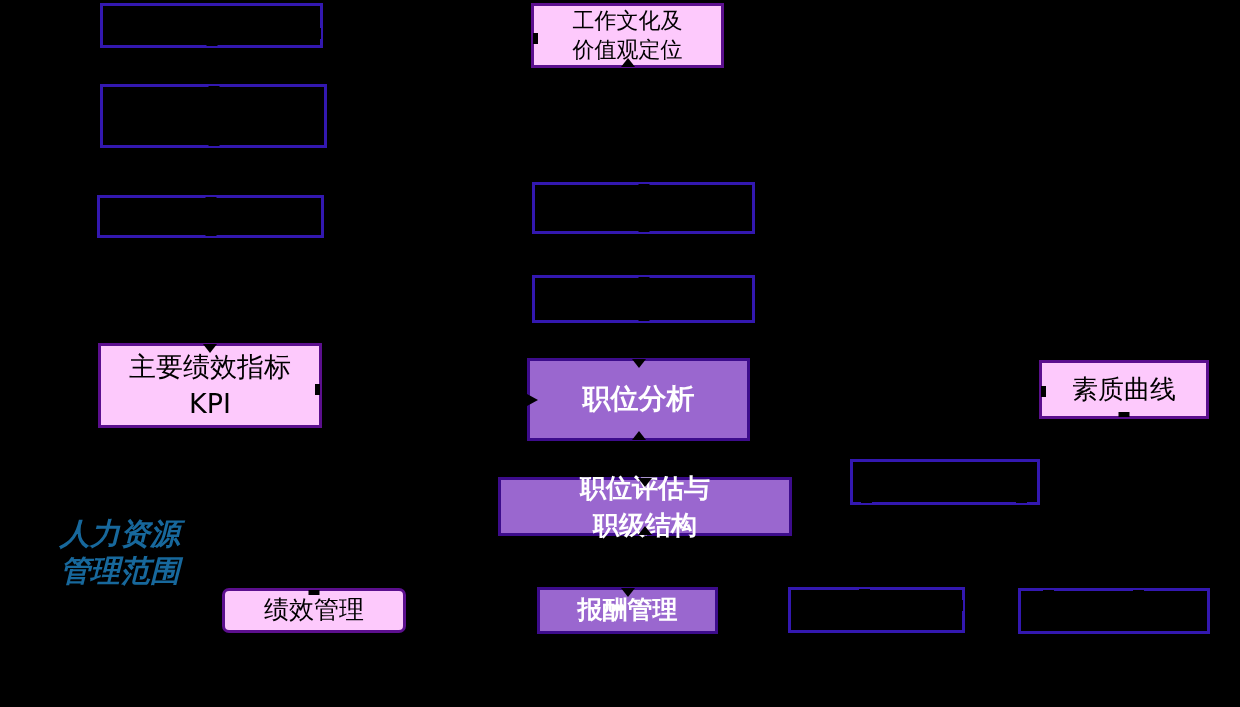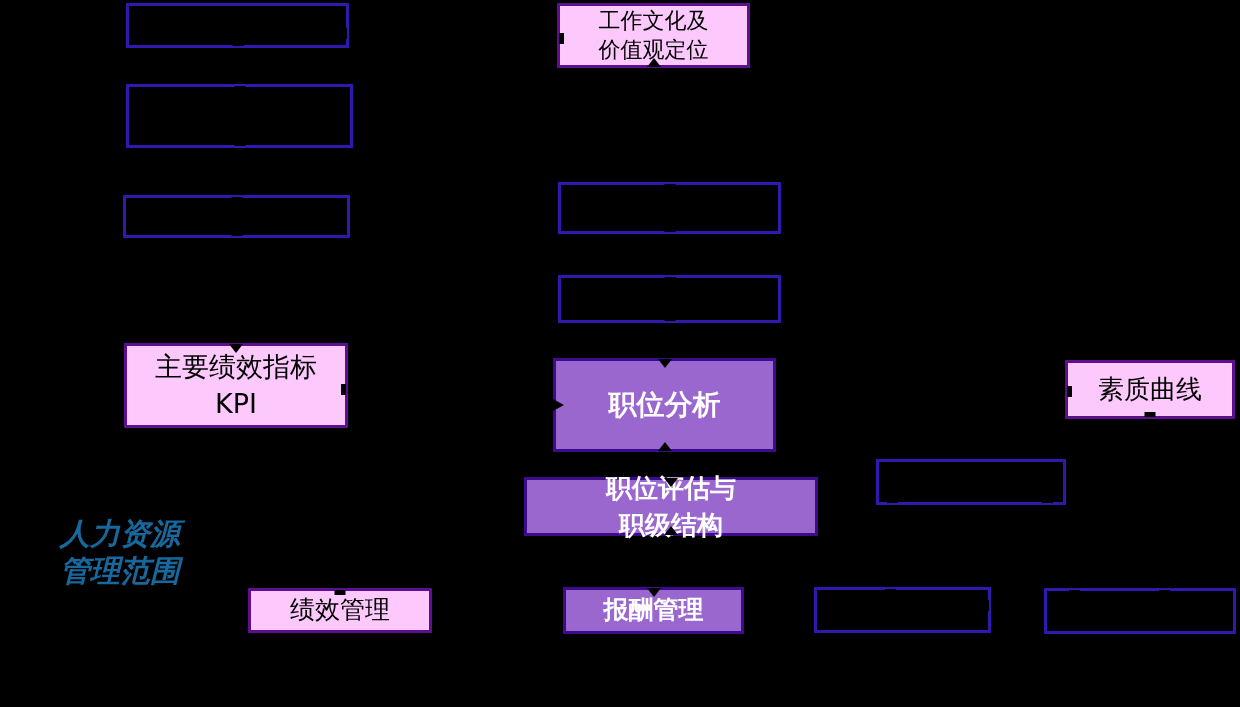--- a/index.html
+++ b/index.html
@@ -12,21 +12,21 @@
     --white-text:#FFFFFF;
     --black-text:#000000;
     --scope-text:#17689C;
   }
   html,body{margin:0;padding:0;background:#000;}
   .canvas{
     position:relative;width:1240px;height:707px;background:var(--background);
     overflow:hidden;font-family:"DejaVu Serif","Liberation Serif",serif;
   }
   .bx{position:absolute;box-sizing:border-box;border:3px solid var(--empty-box-border);
-      background:var(--background);margin-left:26px;}
+      background:var(--background);}
   .bx.pink{background:var(--pink-fill);border-color:var(--pink-border);color:var(--black-text);}
   .bx.purple{background:var(--purple-fill);border-color:var(--purple-border);
       color:var(--white-text);font-weight:bold;}
   .lbl{display:flex;flex-direction:column;align-items:center;justify-content:center;
       width:100%;height:100%;text-align:center;line-height:1.3;}
   .kpi-latin{font-family:"DejaVu Sans","Liberation Sans",sans-serif;}
   
   .notch-down{position:absolute;width:0;height:0;top:-2px;left:50%;transform:translateX(-50%);
       border-left:7px solid transparent;border-right:7px solid transparent;border-top:9px solid #000;}
   .notch-up{position:absolute;width:0;height:0;bottom:-2px;left:50%;transform:translateX(-50%);
@@ -82,21 +82,21 @@
 
   <div class="bx pink" style="left:98px;top:343px;width:224px;height:85px;font-size:27px;">
     <div class="lbl" style="line-height:1.35;">
       <span>主要绩效指标</span>
       <span class="kpi-latin">KPI</span>
     </div>
     <span class="notch-down"></span>
     <span class="gap-v right" style="top:38px;"></span>
   </div>
 
-  <div class="bx purple" style="left:527px;top:358px;width:223px;height:94px;font-size:28px;">
+  <div class="bx purple" style="left:527px;top:358px;width:223px;height:83px;font-size:28px;">
     <div class="lbl">职位分析</div>
     <span class="notch-down"></span>
     <span class="notch-right"></span>
     <span class="notch-up"></span>
   </div>
 
   <div class="bx pink" style="left:1039px;top:360px;width:170px;height:59px;font-size:26px;">
     <div class="lbl">素质曲线</div>
     <span class="gap-v left" style="top:23px;"></span>
     <span class="gap-h bottom center"></span>
@@ -114,21 +114,21 @@
 
   <div class="bx purple" style="left:498px;top:477px;width:294px;height:59px;font-size:26px;">
     <div class="lbl" style="line-height:1.4;">
       <span>职位评估与</span>
       <span>职级结构</span>
     </div>
     <span class="notch-down"></span>
     <span class="notch-up"></span>
   </div>
 
-  <div class="bx pink" style="left:222px;top:588px;width:184px;height:45px;font-size:25px;">
+  <div class="bx pink" style="left:222px;top:588px;width:184px;height:45px;font-size:25px;border-radius:7px;">
     <div class="lbl">绩效管理</div>
     <span class="gap-h top center"></span>
   </div>
 
   <div class="bx purple" style="left:537px;top:587px;width:181px;height:47px;font-size:25px;">
     <div class="lbl">报酬管理</div>
     <span class="notch-down"></span>
   </div>
 
   <div class="bx" style="left:788px;top:587px;width:177px;height:46px;">

